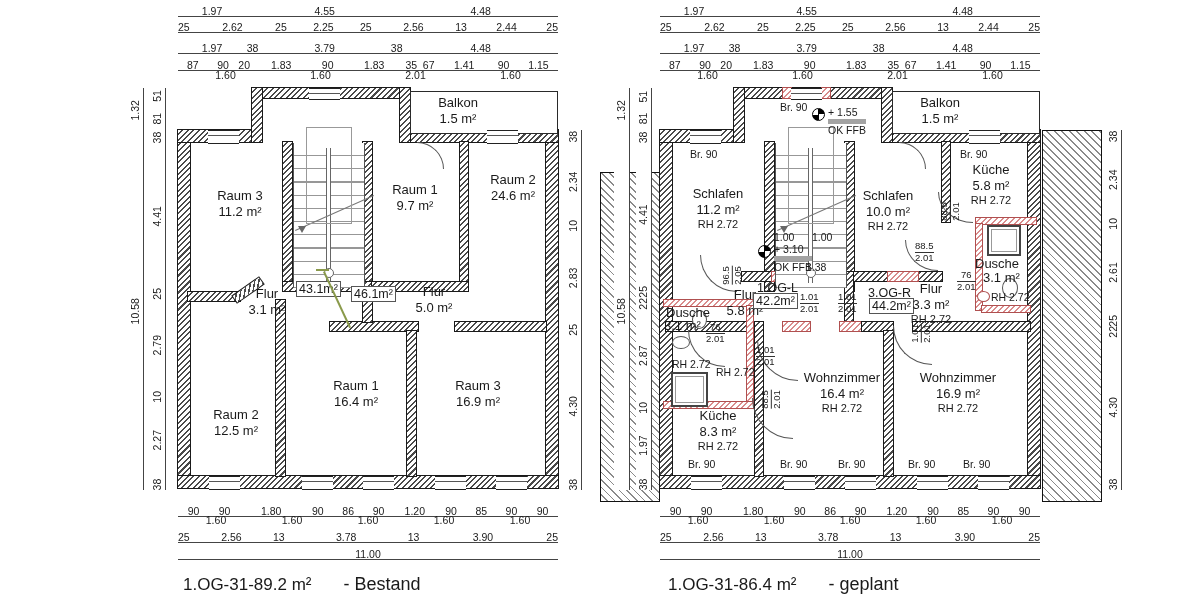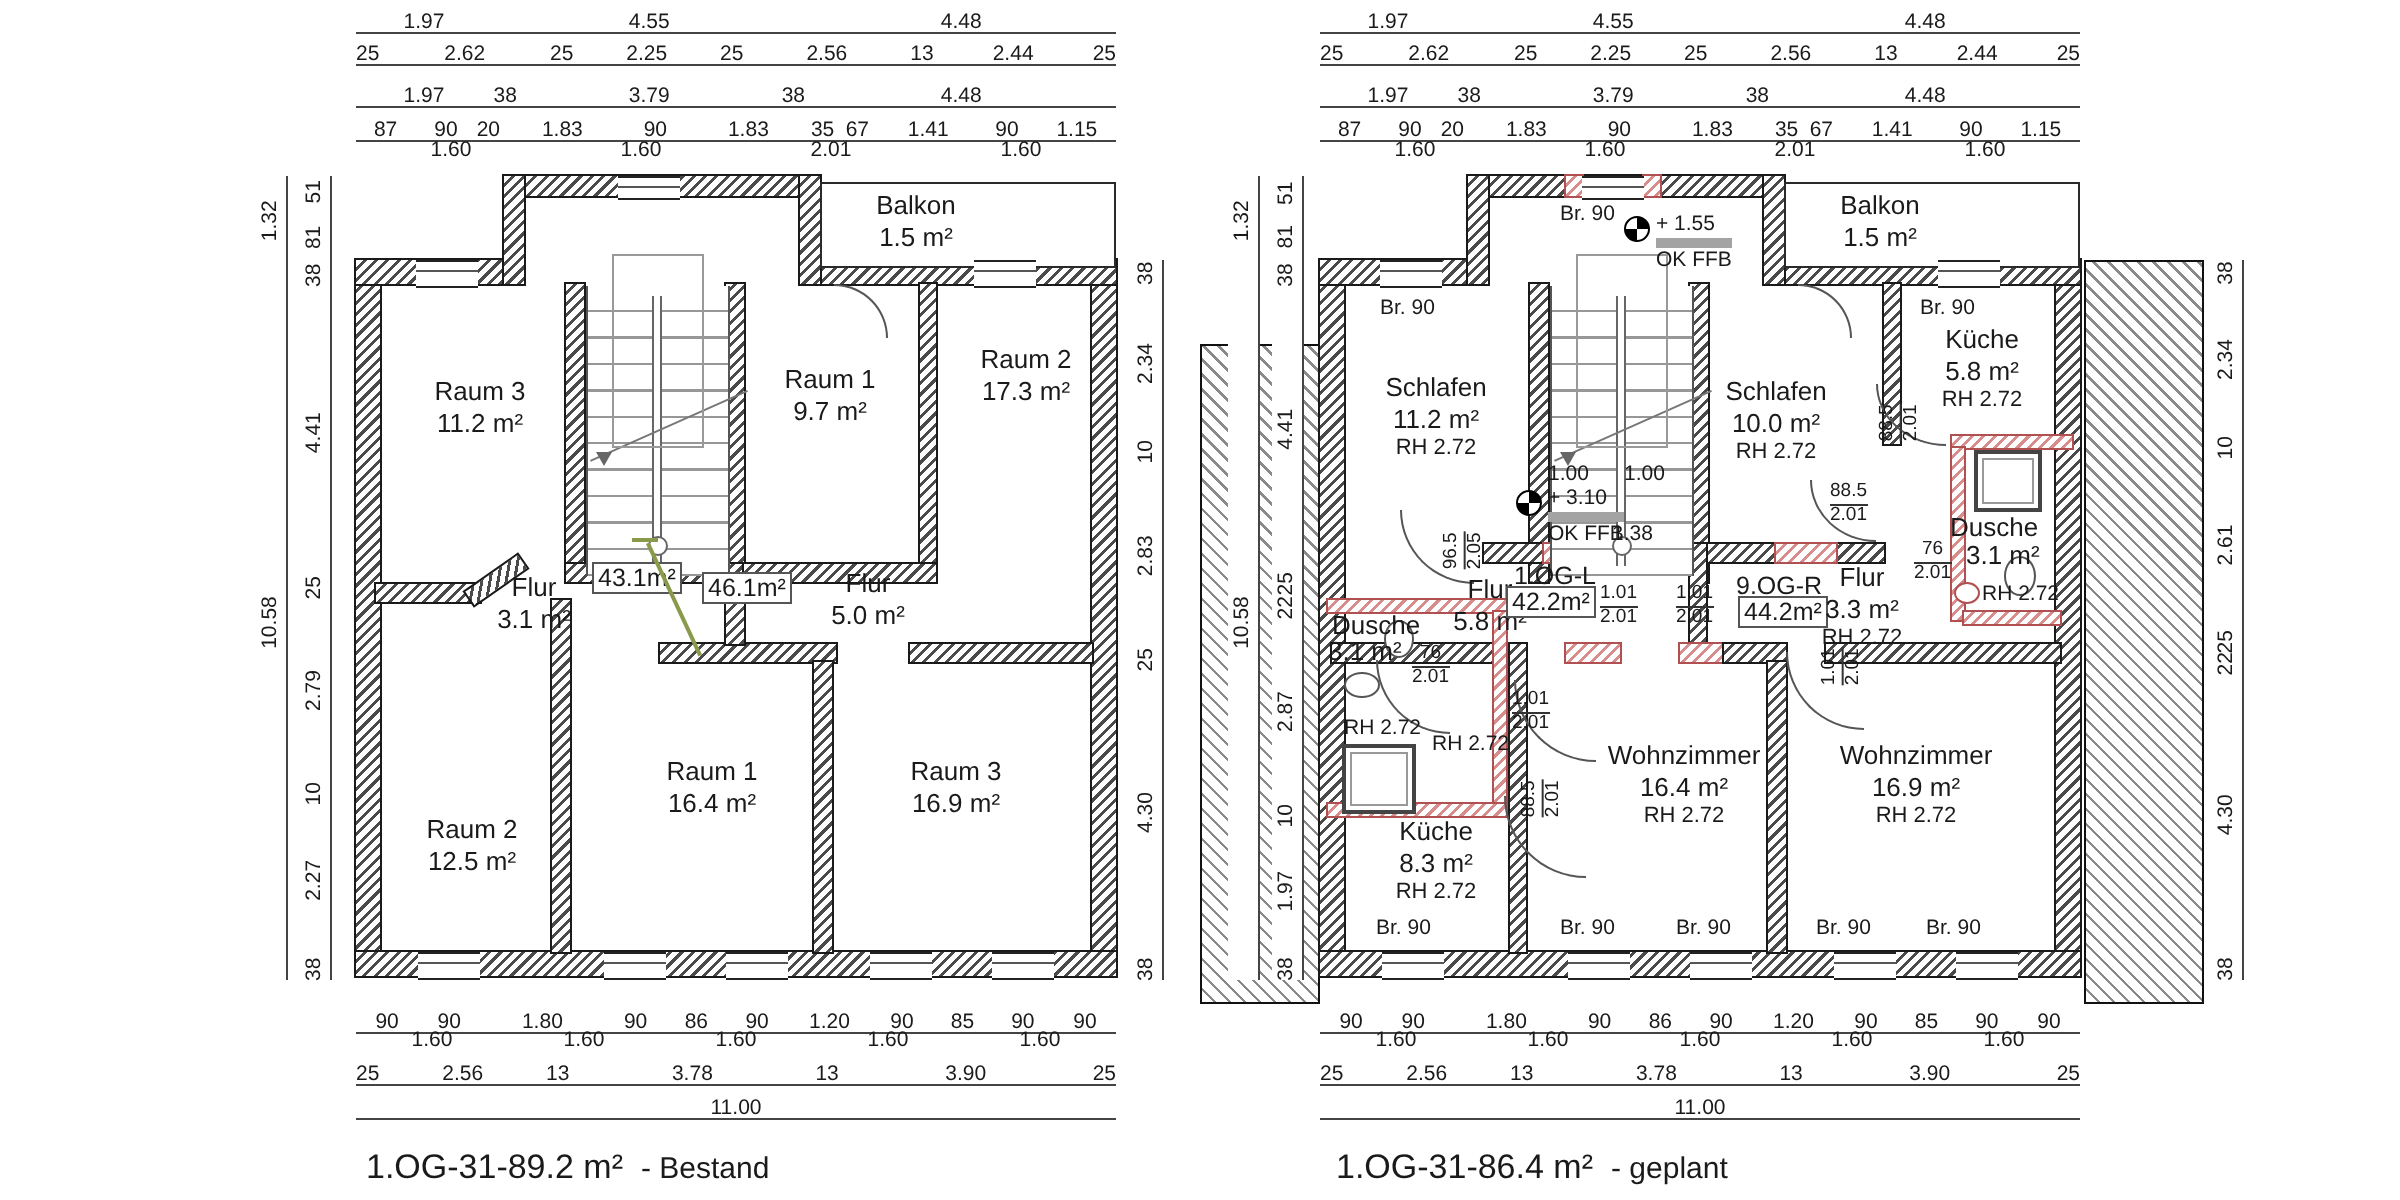--- a/index.html
+++ b/index.html
@@ -43,21 +43,21 @@
   .frac{position:absolute;display:inline-flex;flex-direction:column;font-size:9.5px;
      line-height:1.15;text-align:center;}
   .frac .den{border-top:1px solid #333;}
   .frv{transform:rotate(-90deg);transform-origin:center;}
   .level{position:absolute;display:flex;align-items:flex-start;gap:3px;font-size:10.5px;line-height:1.2;}
   .lvc{width:11px;height:11px;border-radius:50%;border:1px solid #000;margin-top:2px;
      background:conic-gradient(#000 0 25%,#fff 25% 50%,#000 50% 75%,#fff 75% 100%);}
   .lv{display:flex;flex-direction:column;}
   .lv .lr{border-top:5px solid #a3a3a3;}
   .footer{position:absolute;font-size:17px;white-space:nowrap;}
-  .footer .fs{font-size:15px;margin-left:9px;}
+  .footer .fs{font-size:18px;margin-left:32px;}
   .leader{position:absolute;width:2px;background:#8a9a4b;transform-origin:top left;}
   .fix{position:absolute;border:1.6px solid #333;background:#fff;}
   .fixd{position:absolute;border:1.2px solid #555;background:#fff;border-radius:50%;}
 </style>
 </head>
 <body>
 
 <div class="canvas">
 
   <section>
@@ -178,21 +178,21 @@
     <div class="rl" style="left:205px;top:188px;width:70px">
       <div>Raum 3</div>
       <div>11.2 m²</div>
     </div>
     <div class="rl" style="left:380px;top:182px;width:70px">
       <div>Raum 1</div>
       <div>9.7 m²</div>
     </div>
     <div class="rl" style="left:478px;top:172px;width:70px">
       <div>Raum 2</div>
-      <div>17.3 m²</div>
+      <div>24.6 m²</div>
     </div>
     <div class="rl" style="left:243px;top:286px;width:48px">
       <div>Flur</div>
       <div>3.1 m²</div>
     </div>
     <span class="boxed abs" style="left:296px;top:281px">43.1m²</span>
     <span class="boxed abs" style="left:351px;top:286px">46.1m²</span>
     <div class="leader" style="left:323px;top:272px;height:62px;transform:rotate(-25deg)"></div>
     <div class="abs" style="left:316px;top:269px;width:13px;height:2px;background:#8a9a4b"></div>
     <div class="rl" style="left:408px;top:284px;width:52px">
@@ -459,21 +459,21 @@
     <div class="ann" style="left:757px;top:281px;font-size:12.5px">1.OG-L</div>
     <span class="boxed abs" style="left:753px;top:293px">42.2m²</span>
     <div class="frac" style="left:800px;top:292px">
       <span>1.01</span>
       <span class="den">2.01</span>
     </div>
     <div class="frac" style="left:838px;top:292px">
       <span>1.01</span>
       <span class="den">2.01</span>
     </div>
-    <div class="ann" style="left:868px;top:286px;font-size:12.5px">9.OG-R</div>
+    <div class="ann" style="left:868px;top:286px;font-size:12.5px">3.OG-R</div>
     <span class="boxed abs" style="left:869px;top:298px">44.2m²</span>
     <div class="rl" style="left:905px;top:281px;width:52px">
       <div>Flur</div>
       <div>3.3 m²</div>
       <div class="rh">RH 2.72</div>
     </div>
     <div class="frac frv" style="left:912px;top:322px">
       <span>1.01</span>
       <span class="den">2.01</span>
     </div>

